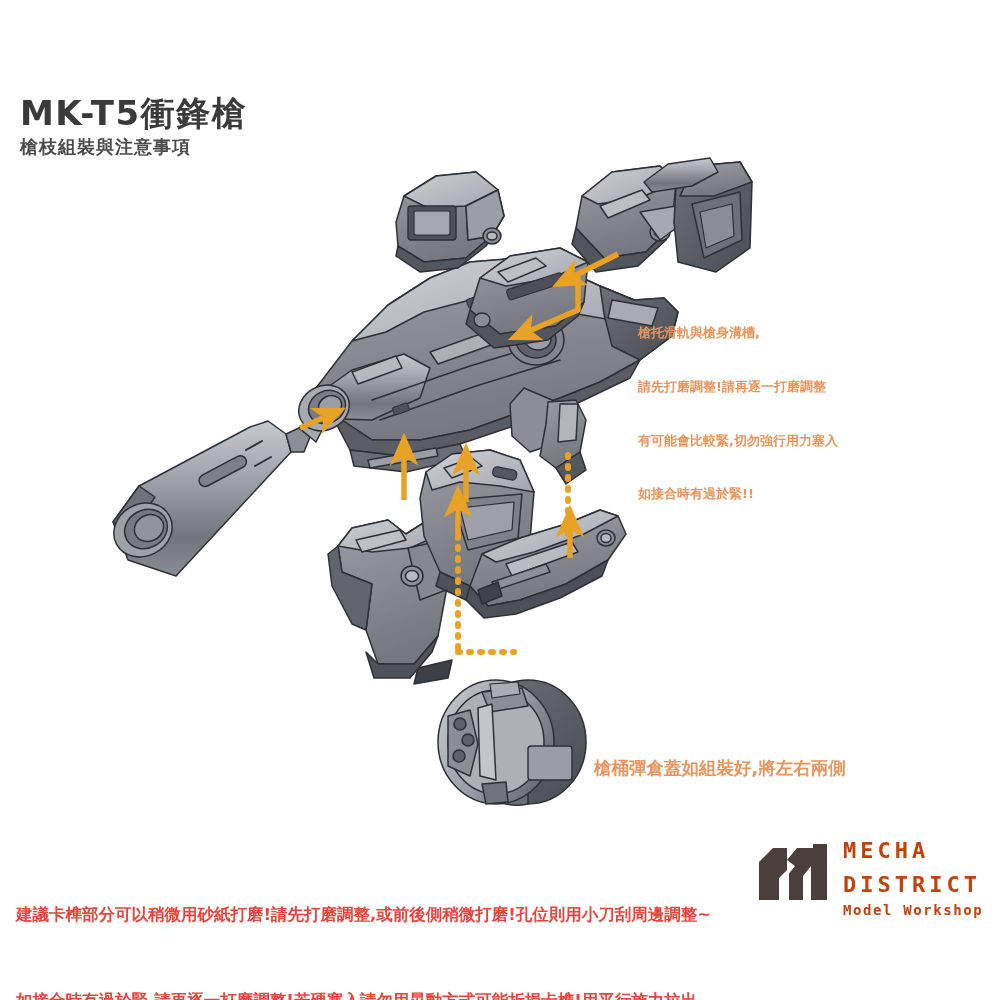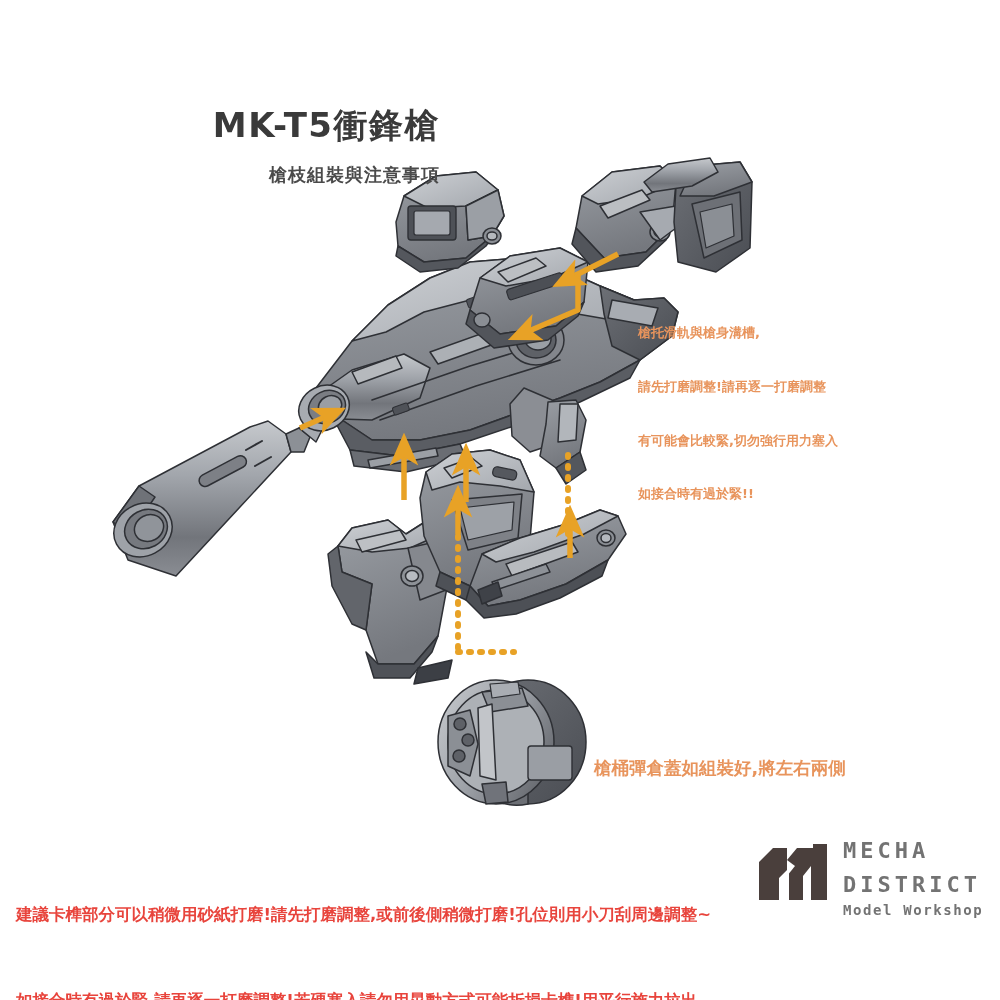--- a/index.html
+++ b/index.html
@@ -20,35 +20,34 @@
     inset: 0;
     width: 1000px;
     height: 1000px;
     background: #ffffff;
   }
 
   
   #title-block {
     position: absolute;
     left: 20px;
-    top: 108px;
+    top: 96px;
     width: 420px;
-    text-align: right;
   }
   #main-title {
     font-size: 34px;
     font-weight: 700;
     letter-spacing: 1.5px;
     color: #3a3a3a;
     line-height: 1.05;
     white-space: nowrap;
     font-family: "DejaVu Sans", "Liberation Sans", sans-serif;
   }
   #sub-title {
-    margin-top: 21px;
+    margin-top: 5px;
     font-size: 18px;
     font-weight: 700;
     letter-spacing: 1px;
     color: #4a4a4a;
     line-height: 1.1;
     white-space: nowrap;
   }
 
   
   .annotation {
@@ -89,21 +88,21 @@
     width: 230px;
     height: 72px;
   }
   #logo-mark { position: absolute; left: 0; top: 4px; }
   #logo-text {
     position: absolute;
     left: 86px;
     top: 2px;
   }
   .logo-line {
-    color: #737373;
+    color: #c2410c;
     font-weight: 700;
     letter-spacing: 4px;
     line-height: 1;
     font-family: "DejaVu Sans Mono", "Liberation Mono", monospace;
   }
   #logo-line1 { font-size: 22px; }
   #logo-line2 { font-size: 22px; margin-top: 12px; }
   #logo-line3 {
     font-size: 14px;
     letter-spacing: 1.6px;

